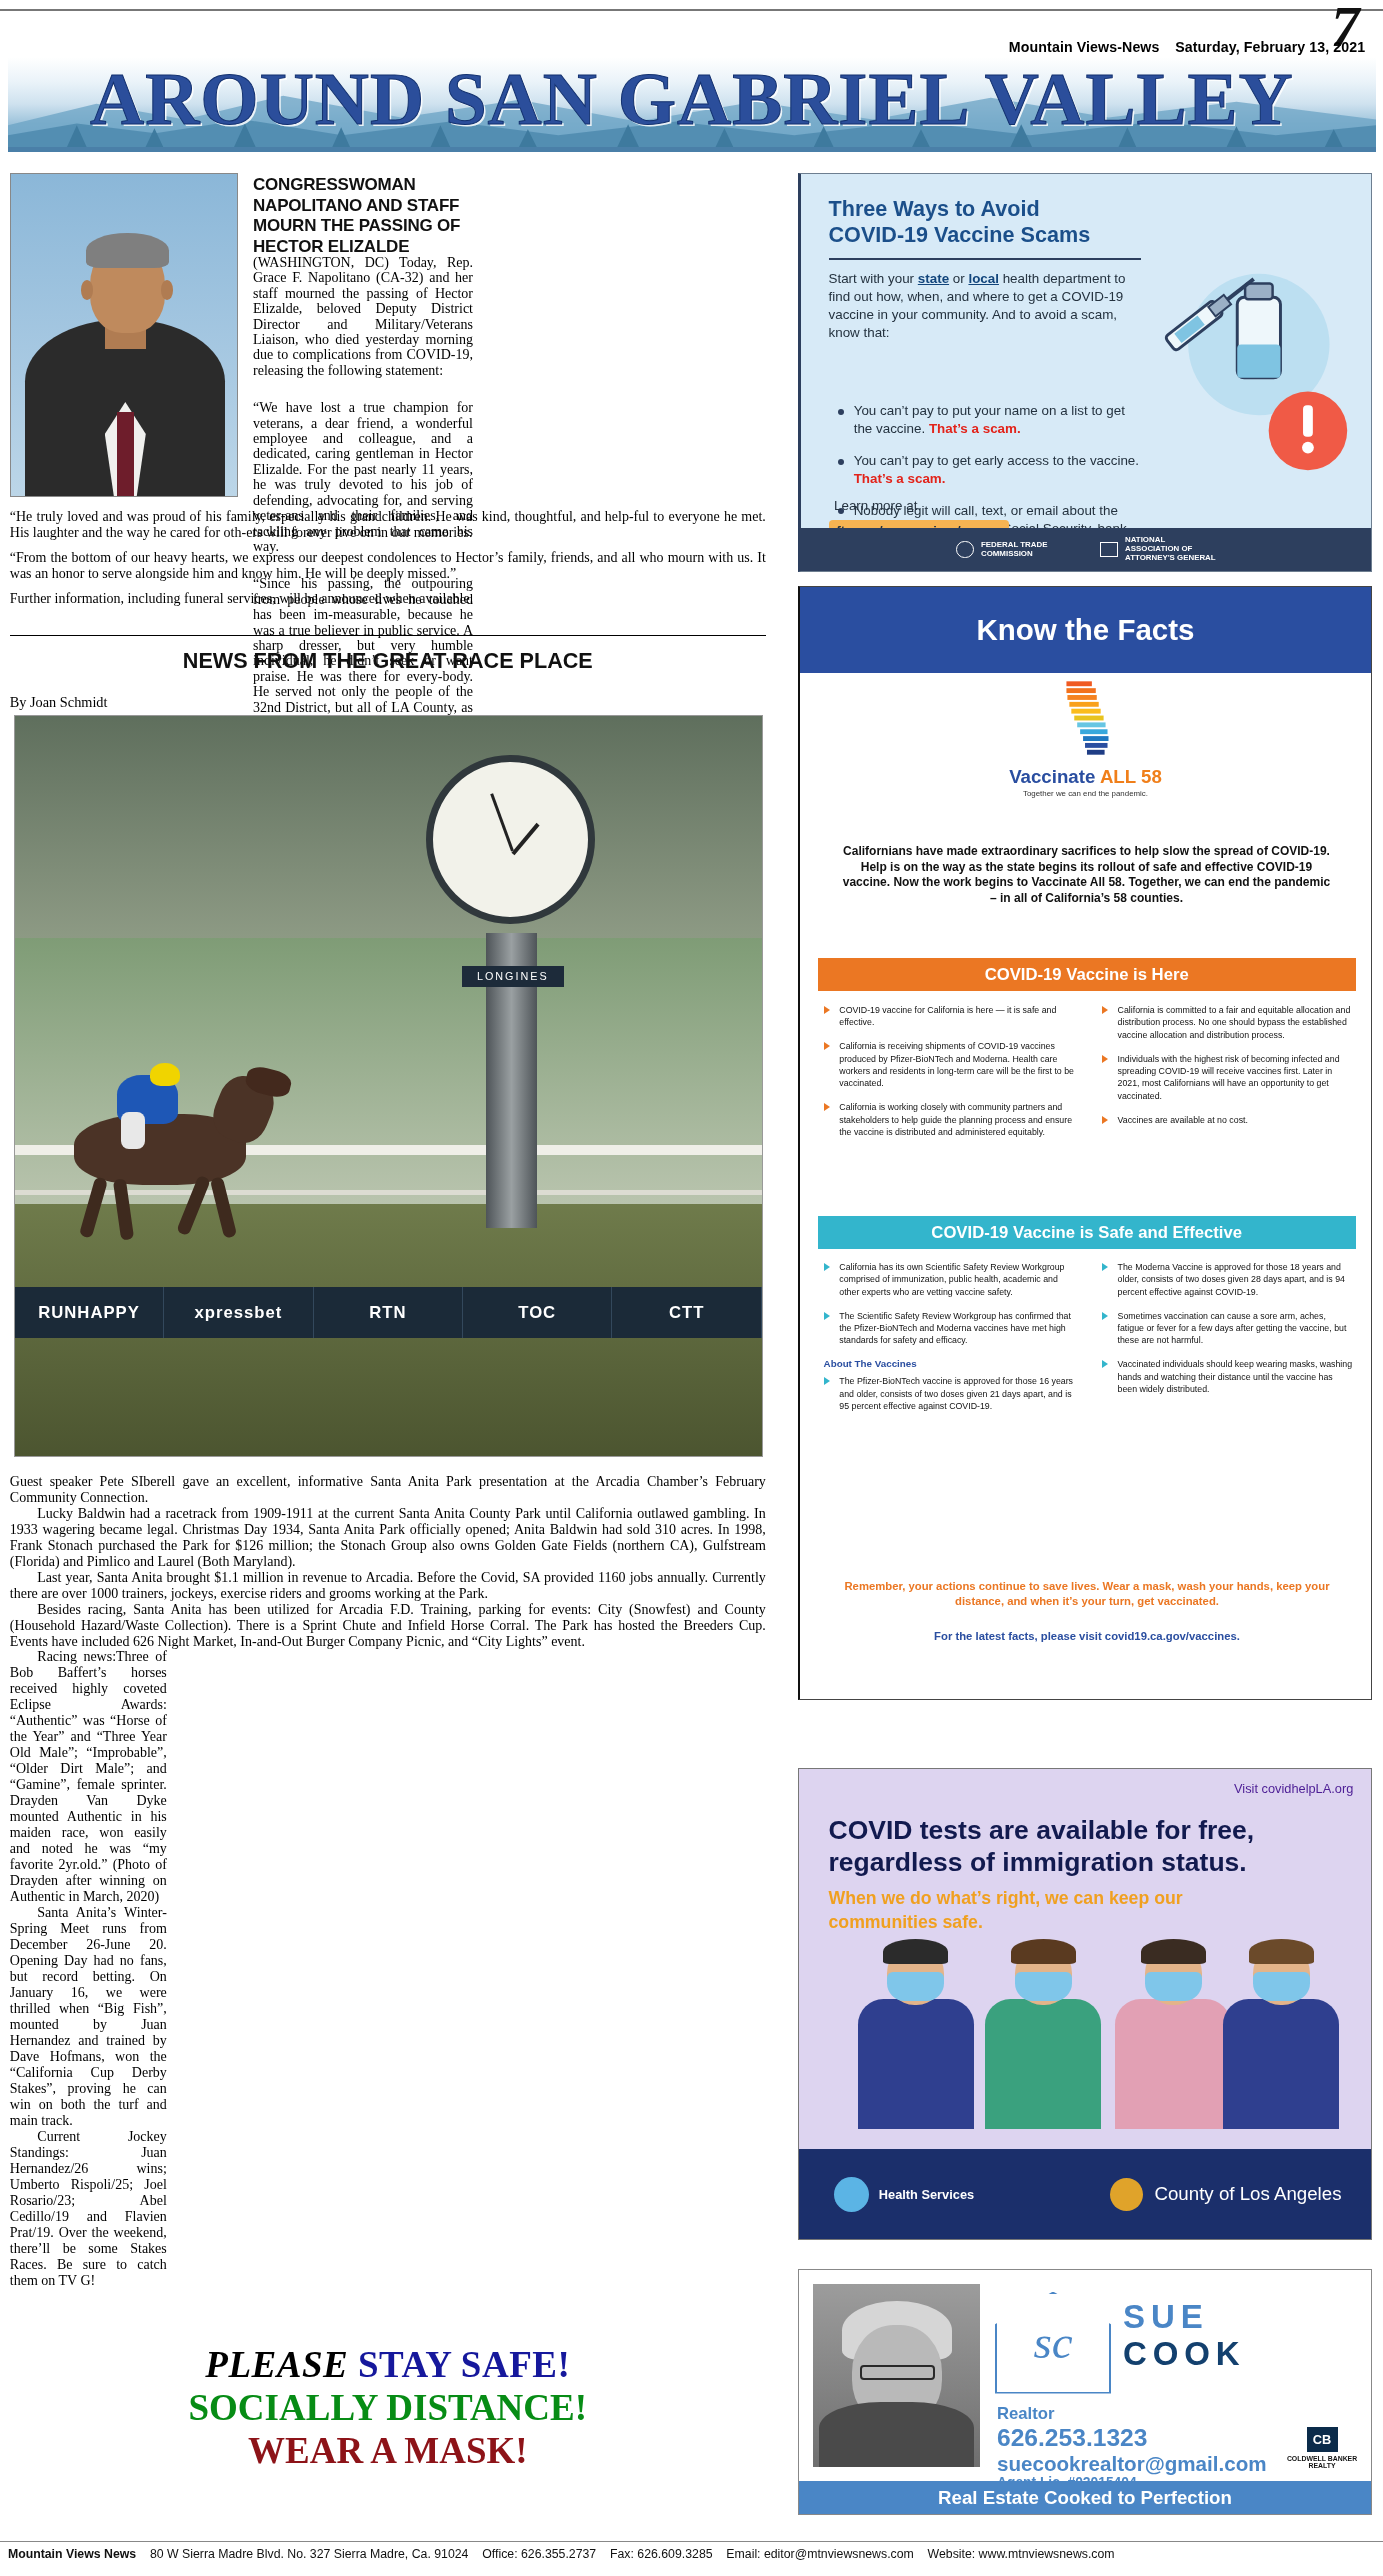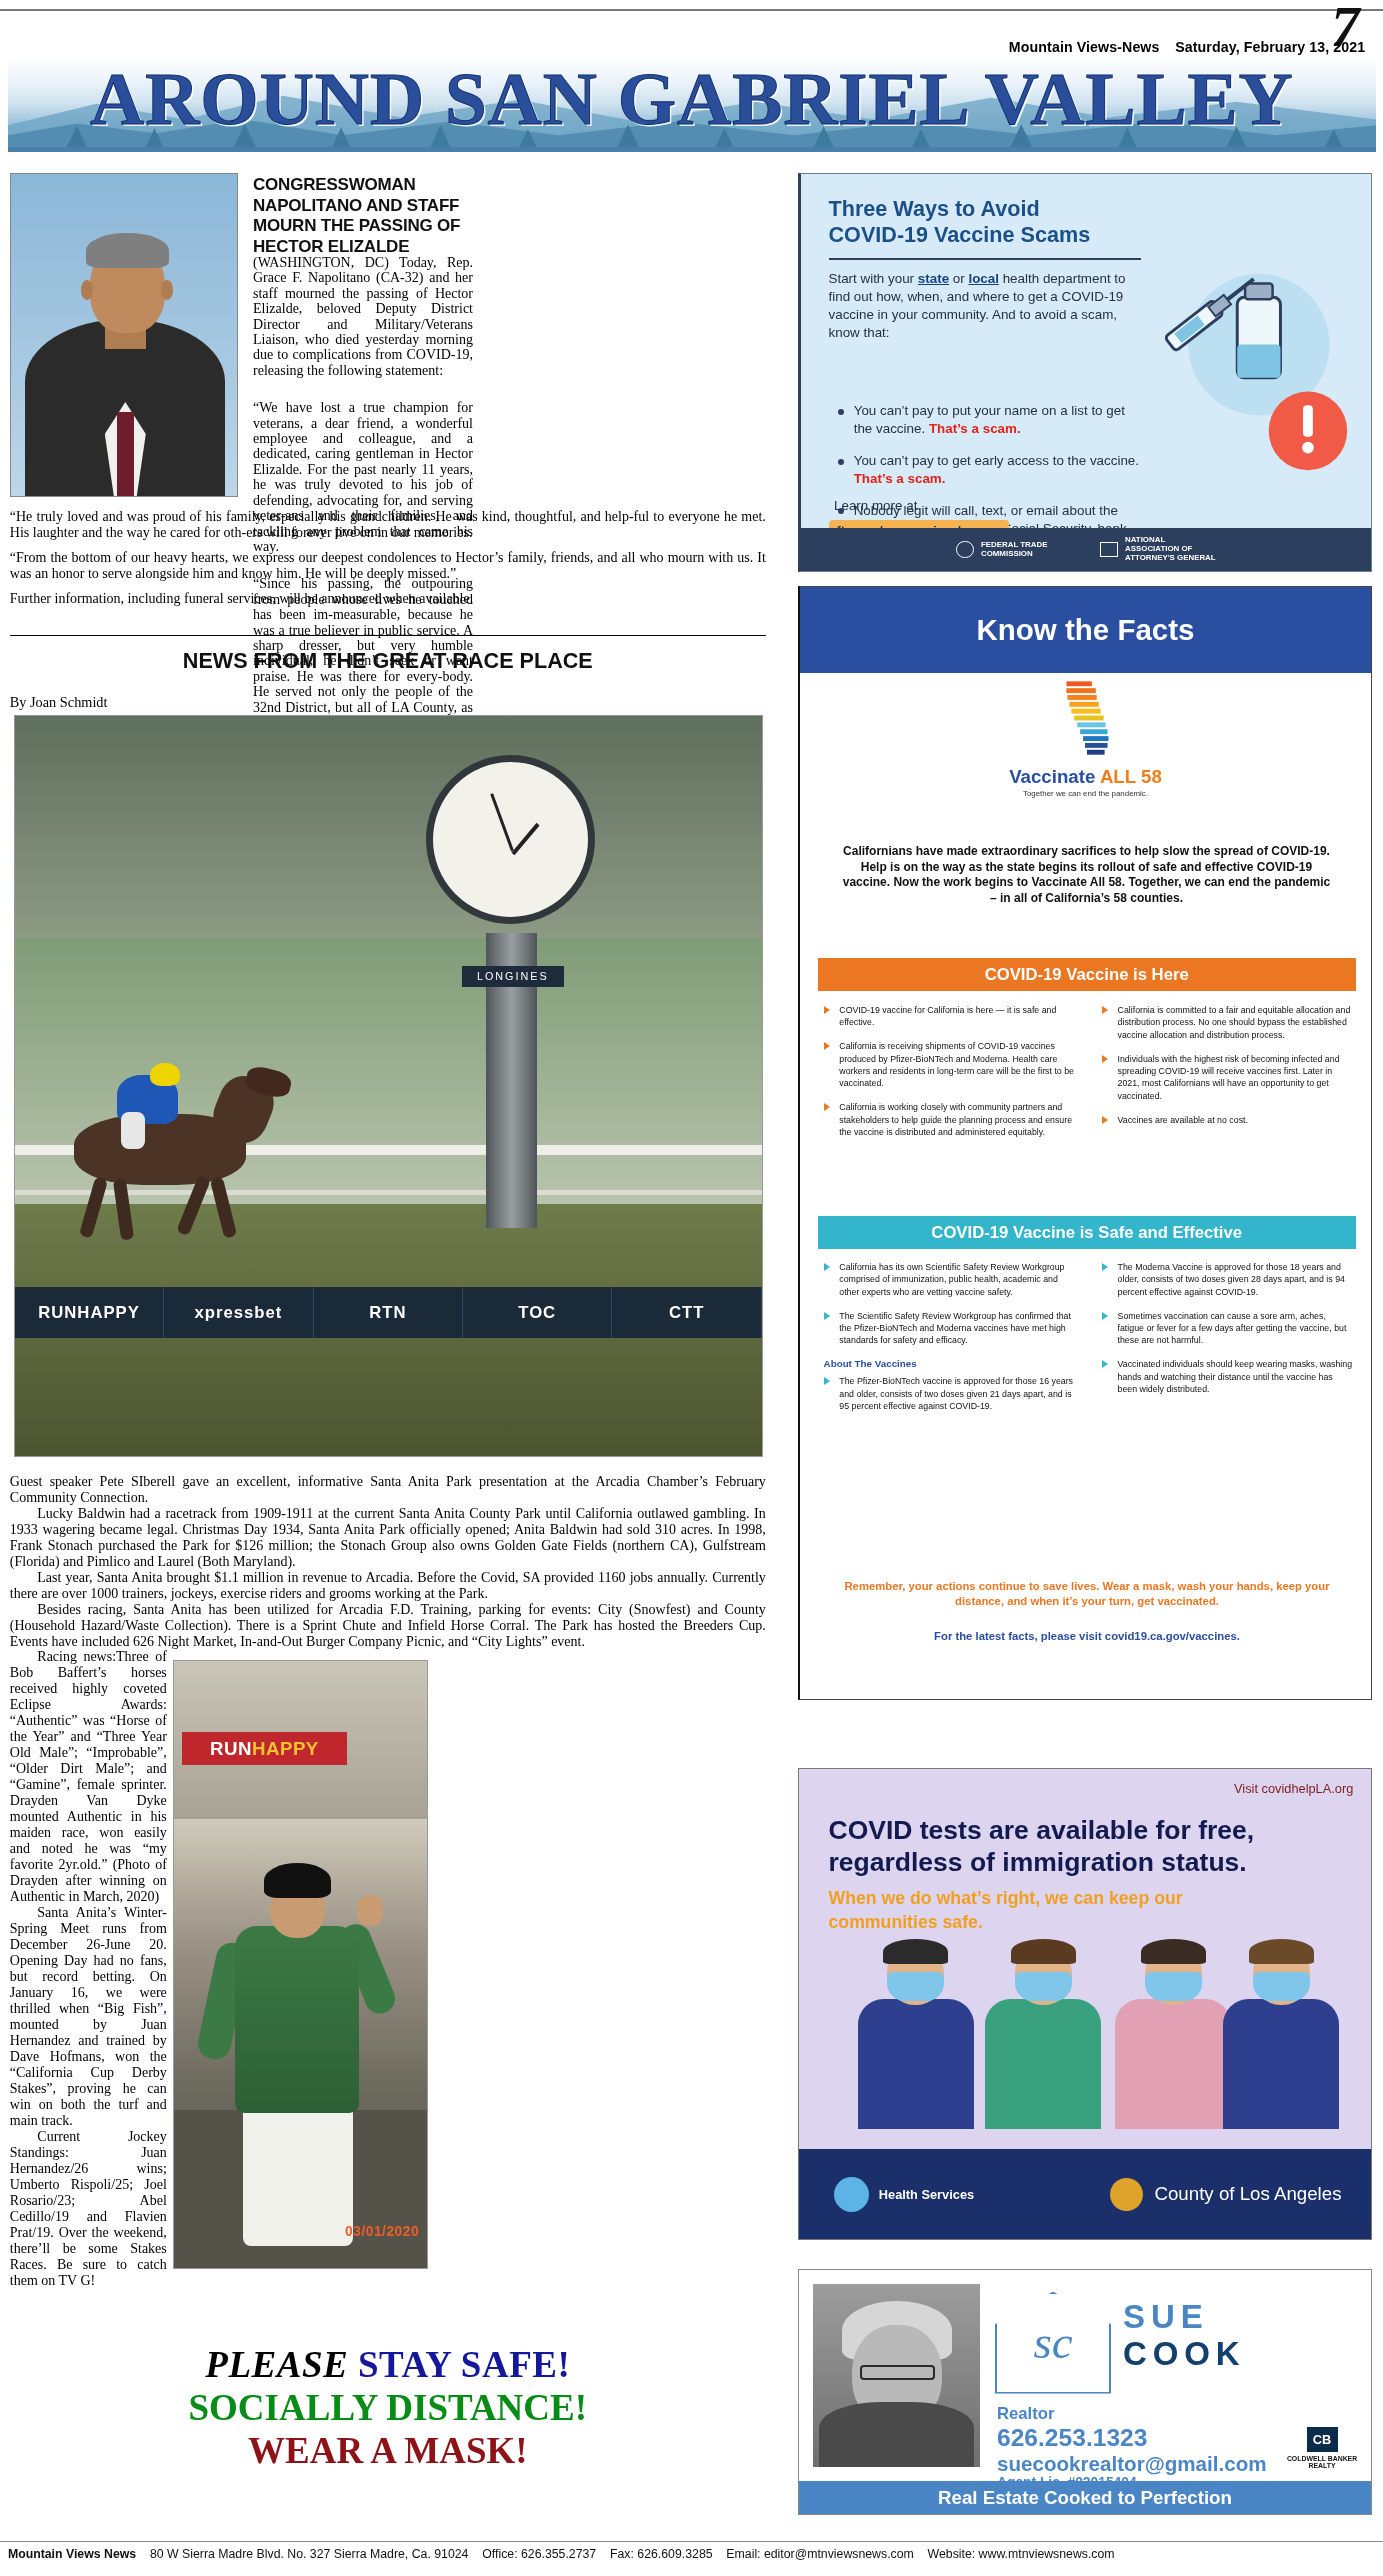--- a/index.html
+++ b/index.html
@@ -265,21 +265,21 @@
   .ktf-sub{ font-family:"Liberation Sans", sans-serif; font-size:9.8px; font-weight:bold; color:#2a4ea0; margin:2px 0 5.9px; }
   .ktf-remember{ position:absolute; left:29.5px; top:992px; width:515px; text-align:center;
     font-family:"Liberation Sans", sans-serif; font-size:11.3px; line-height:14.7px; font-weight:bold; color:#eb7723; }
   .ktf-latest{ position:absolute; left:29.5px; top:1043px; width:515px; text-align:center;
     font-family:"Liberation Sans", sans-serif; font-size:11.3px; font-weight:bold; color:#2a4ea0; }
 
   
   .covidad{ position:absolute; left:798px; top:1768px; width:574px; height:472px;
     background:#ddd4f0; border:1px solid #777; overflow:hidden; }
   .covidad .visit{ position:absolute; right:17.7px; top:11.8px;
-    font-family:"Liberation Sans", sans-serif; font-size:12.8px; color:#7f1d1d; }
+    font-family:"Liberation Sans", sans-serif; font-size:12.8px; color:#4c1d95; }
   .covidad h2{ position:absolute; left:29.5px; top:45px; width:511px; margin:0;
     font-family:"Liberation Sans", sans-serif; font-size:26.5px; line-height:32px; font-weight:bold; color:#121a4f; }
   .covidad h3{ position:absolute; left:29.5px; top:118px; width:413px; margin:0;
     font-family:"Liberation Sans", sans-serif; font-size:17.7px; line-height:23.6px; font-weight:bold; color:#f0a020; }
   .cov-people{ position:absolute; left:39px; bottom:110px; width:501px; height:208px; }
   .cov-p{ position:absolute; bottom:0; width:116px; height:193px; }
   .cov-p .body{ position:absolute; bottom:0; left:0; width:116px; height:130px; border-radius:25.5px 25.5px 0 0; }
   .cov-p .head{ position:absolute; bottom:124px; left:29.5px; width:57px; height:61px; background:#e3b48a; border-radius:48%; }
   .cov-p .hair{ position:absolute; bottom:165px; left:25.5px; width:65px; height:25.5px; border-radius:50% 50% 10% 10%; }
   .cov-p .mask{ position:absolute; bottom:128px; left:29.5px; width:57px; height:29.5px; background:#7fc6ea; border-radius:5.9px 5.9px 17.7px 17.7px; }
@@ -493,33 +493,20 @@
     <p>Last year, Santa Anita brought $1.1 million in revenue to Arcadia. Before the Covid, SA provided 1160 jobs annually. Currently there are over 1000 trainers, jockeys, exercise riders and grooms working at the Park.</p>
     <p>Besides racing, Santa Anita  has been utilized for Arcadia F.D. Training, parking for events: City (Snowfest) and County (Household Hazard/Waste Collection). There is a Sprint Chute and Infield Horse Corral. The Park has hosted the Breeders Cup. Events have included 626 Night Market, In-and-Out Burger Company Picnic, and “City Lights” event.</p>
   </div>
 
   <div class="story2-wrapcol">
     <p>Racing news:Three of Bob Baffert’s horses received highly coveted Eclipse Awards: “Authentic” was “Horse of the Year” and “Three Year Old Male”; “Improbable”, “Older Dirt Male”; and “Gamine”, female sprinter. Drayden Van Dyke mounted Authentic in his maiden race, won easily and noted he was “my favorite 2yr.old.” (Photo of Drayden after winning on Authentic in March, 2020)</p>
     <p>Santa Anita’s Winter-Spring Meet runs from December 26-June 20. Opening Day had no fans, but record betting. On January 16, we were thrilled when “Big Fish”, mounted by Juan Hernandez and trained by Dave Hofmans, won the “California Cup Derby Stakes”, proving he can win on both the turf and main track.</p>
     <p>Current Jockey Standings: Juan Hernandez/26 wins; Umberto Rispoli/25; Joel Rosario/23; Abel Cedillo/19 and Flavien Prat/19.  Over the weekend, there’ll be some Stakes Races. Be sure to catch them on TV G!</p>
   </div>
 
-  <div class="drayden">
-    <div class="d-wall"></div>
-    <div class="d-banner">RUN<i>HAPPY</i></div>
-    <div class="d-floor"></div>
-    <div class="d-arm-l"></div>
-    <div class="d-arm-r"></div>
-    <div class="d-hand"></div>
-    <div class="d-pants"></div>
-    <div class="d-jock-body"></div>
-    <div class="d-jock-head"></div>
-    <div class="d-jock-helm"></div>
-    <div class="d-date">03/01/2020</div>
-  </div>
 
   <div class="safeblock">
     <div class="safe1"><span class="i">PLEASE </span><span class="b">STAY SAFE!</span></div>
     <div class="safe2">SOCIALLY DISTANCE!</div>
     <div class="safe3">WEAR A MASK!</div>
   </div>
 
   <div class="ktf">
     <div class="ktf-hdr">
         <span>Know the Facts</span>

